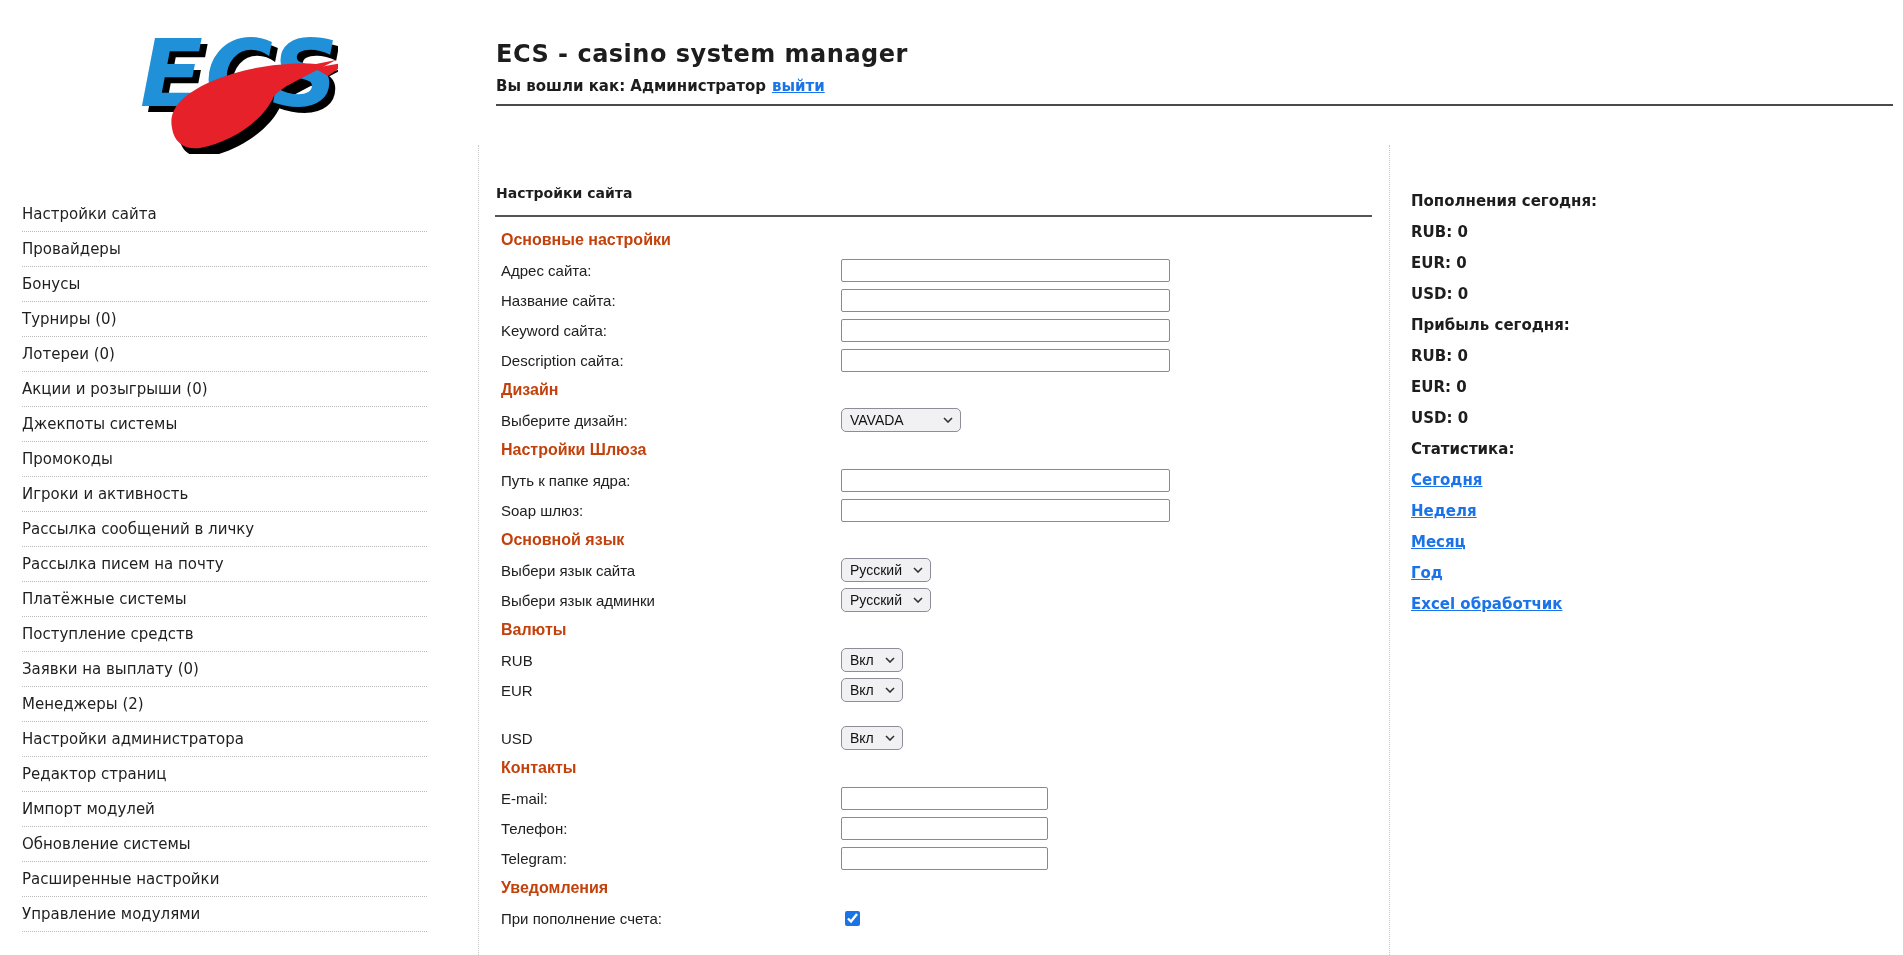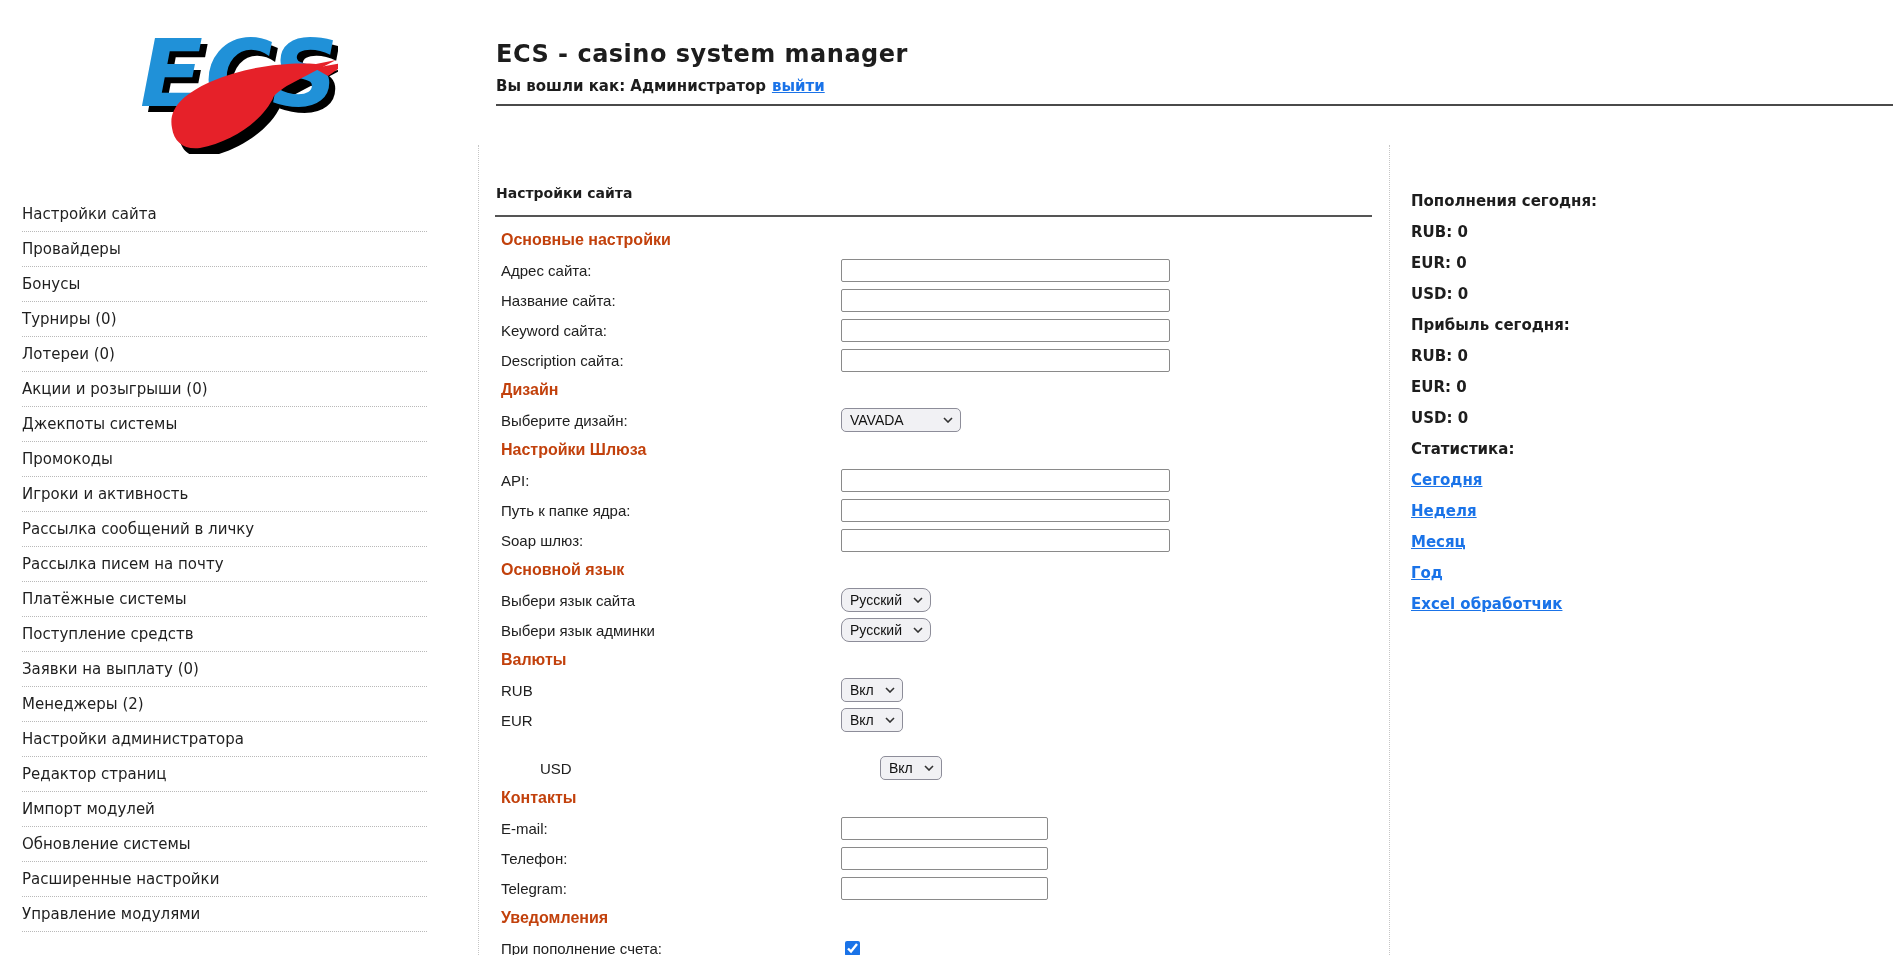--- a/index.html
+++ b/index.html
@@ -30,39 +30,39 @@
   .main {
     width:911px; flex:0 0 911px;
     border-left:1px dotted #c6c6c6;
     padding:40px 17px 0 16px;
   }
   .main-title { font-size:14px; font-weight:bold; padding-left:1px; }
   .main-rule { border-top:2px solid #555; margin-top:14px; }
 
   .form { margin-top:8px; font-family:"Liberation Sans", sans-serif; }
   .frow { height:30px; display:flex; align-items:center; padding-left:6px; }
-  .frow.gap-before { margin-top:18px;margin-left:39px; }
+  .frow.gap-before { margin-top:18px; }
   .fsection { font-size:16px; font-weight:bold; color:#c2410c; }
   .flabel { flex:0 0 340px; font-size:15px; color:#202020; }
   .ftext {
     width:329px; height:23px; border:1px solid #8a8a8a; border-radius:2px;
     background:#fff; font-family:"Liberation Sans", sans-serif; font-size:13px; padding:0 5px;
   }
   .ftext.short { width:207px; }
 
   .sel { position:relative; display:inline-flex; align-items:center;
     background:#f1f1f4; border:1px solid #8d8d99; border-radius:5px; height:24px; }
   .sel select {
     appearance:none; -webkit-appearance:none; border:none; background:transparent;
     width:100%; height:100%; font-family:"Liberation Sans", sans-serif; font-size:14px;
     padding:0 22px 0 8px; color:#111; cursor:pointer; outline:none;
   }
   .sel .chev { position:absolute; right:7px; pointer-events:none; }
   .w-design { width:120px; }
-  .w-lang { width:90px;border-radius:8px; }
+  .w-lang { width:90px; }
   .w-onoff { width:62px; }
 
   .fcheck { width:15px; height:15px; accent-color:#1a73e8; margin-left:4px; cursor:pointer; }
 
   
   .rightcol {
     flex:1 1 auto; border-left:1px dotted #c6c6c6; padding:40px 0 0 21px;
     font-size:15px;
   }
   .stat-row { height:31px; display:flex; align-items:center;font-weight:bold; }
@@ -164,24 +164,20 @@
             <svg class="chev" width="10" height="6" viewBox="0 0 10 6">
                 <polyline points="1,1 5,5 9,1" fill="none" stroke="#333" stroke-width="1.6"></polyline>
               </svg>
           </span>
         </div>
 
         <div class="frow">
             <span class="fsection">Настройки Шлюза</span>
           </div>
 
-        <div class="frow">
-          <label class="flabel">API:</label>
-          <input class="ftext" type="text" style="">
-        </div>
 
         <div class="frow">
           <label class="flabel">Путь к папке ядра:</label>
           <input class="ftext" type="text" style="">
         </div>
 
         <div class="frow">
           <label class="flabel">Soap шлюз:</label>
           <input class="ftext" type="text" style="">
         </div>

